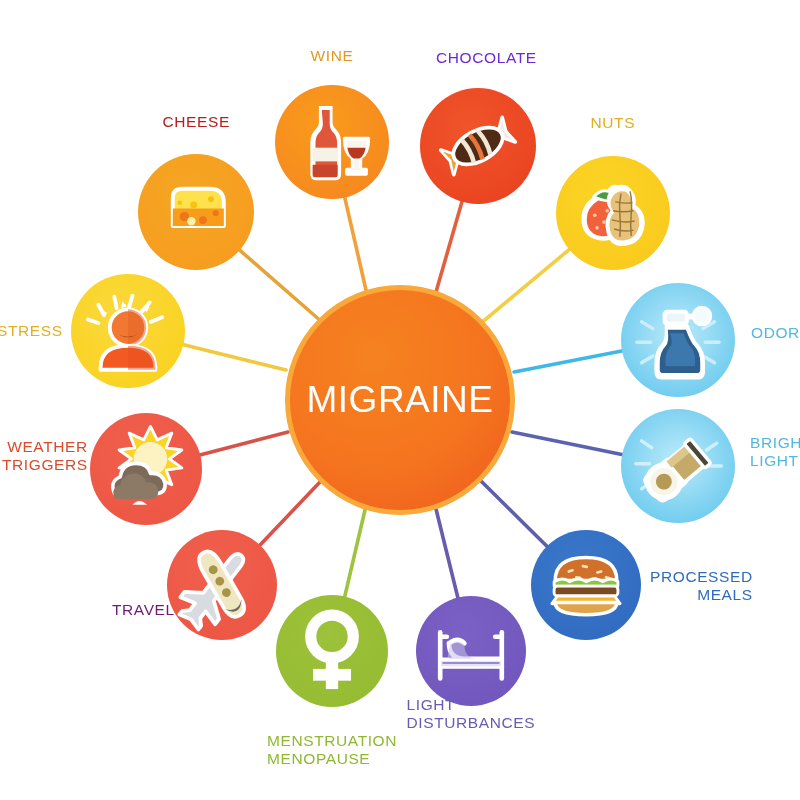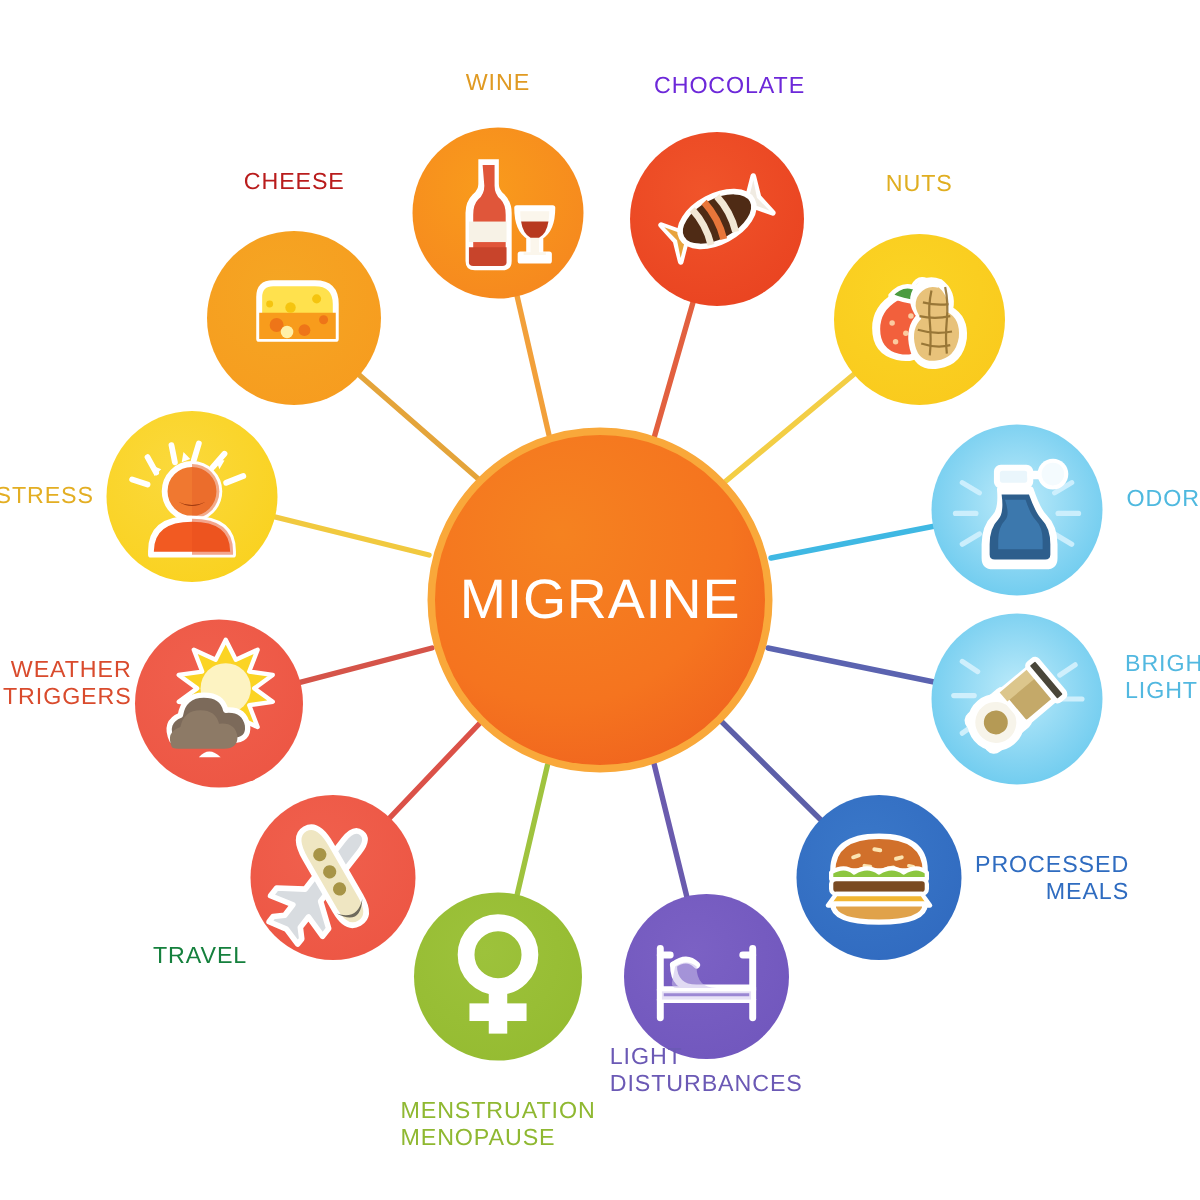--- a/index.html
+++ b/index.html
@@ -313,19 +313,19 @@
       <div class="node-label lbl-center" style="color: rgb(224, 174, 33); left: 590.5px; top: 114px;">NUTS</div>
       <div class="node-label lbl-right" style="color: rgb(79, 185, 223); left: 751px; top: 324px;">ODORS</div>
       <div class="node-label lbl-right" style="color: rgb(82, 184, 224); left: 750px; top: 434px;">BRIGHT
 LIGHT</div>
       <div class="node-label lbl-right" style="color: rgb(47, 108, 192); left: 650px; top: 568px; text-align: right;">PROCESSED
 MEALS</div>
       <div class="node-label lbl-center" style="color: rgb(107, 89, 181); left: 406.5px; top: 696px;">LIGHT
 DISTURBANCES</div>
       <div class="node-label lbl-center" style="color: rgb(143, 184, 49); left: 267px; top: 732px;">MENSTRUATION
 MENOPAUSE</div>
-      <div class="node-label lbl-left" style="color: #15803d; left: 102px; top: 601px; margin-top: 28px;">TRAVEL</div>
+      <div class="node-label lbl-left" style="color: #701a75; left: 112px; top: 601px;">TRAVEL</div>
       <div class="node-label lbl-left" style="color: rgb(217, 75, 45); left: 2px; top: 438px;">WEATHER
 TRIGGERS</div>
       <div class="node-label lbl-left" style="color: rgb(227, 174, 35); left: -3px; top: 322px;">STRESS</div>
     </div>
 
 </div>
 
 </body></html>

